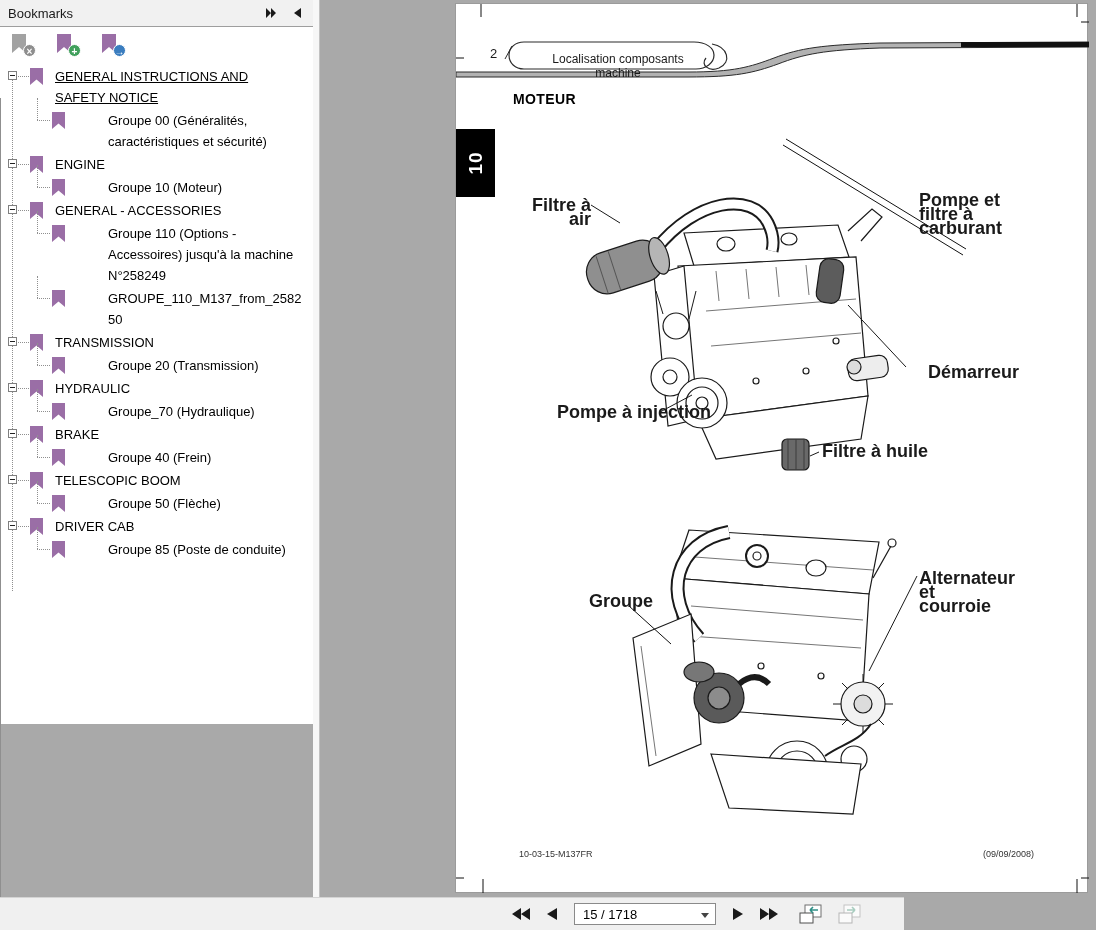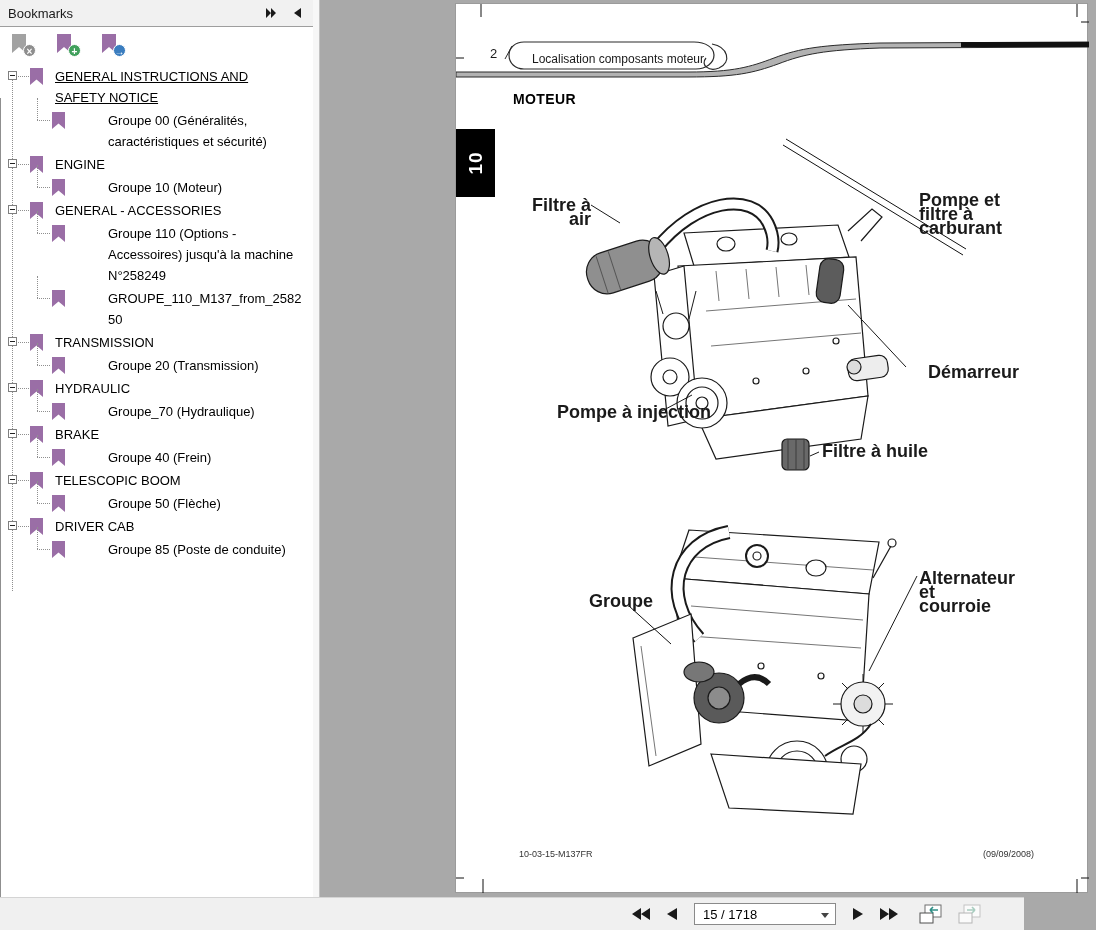--- a/index.html
+++ b/index.html
@@ -1,21 +1,21 @@
 <!DOCTYPE html>
 <html><head>
 <meta charset="utf-8">
 <style>
   * { margin:0; padding:0; box-sizing:border-box; }
   html,body { width:1096px; height:930px; overflow:hidden; background:#a9a9a9;
               font-family:"Liberation Sans", sans-serif; }
   .app { position:relative; width:1096px; height:930px; background:#a9a9a9; }
 
   
-  .panel { position:absolute; left:0; top:0; width:313px; height:897px; background:#fff; }
+  .panel { position:absolute; left:0; top:0; width:313px; height:724px; background:#fff; }
   .panel-header { position:relative; height:27px; background:#f1f1f1; border-bottom:1px solid #9e9e9e;
                   display:flex; align-items:center; padding:0 8px; }
   .panel-title { font-size:13px; color:#1a1a1a; }
   .panel-header-icons { margin-left:auto; display:flex; gap:10px; align-items:center; }
   .ph-btn { width:16px; height:14px; display:flex; align-items:center; justify-content:center; cursor:pointer; }
 
   .left-edge { position:absolute; left:0; top:98px; width:1px; height:799px; background:#8f8f8f; }
 
   .bm-toolbar { display:flex; align-items:flex-start; padding:6px 0 2px 10px; height:34px; }
   .tb-icon { position:relative; width:26px; height:26px; margin-right:19px; cursor:pointer; }
@@ -77,21 +77,21 @@
   .lb-oil   { left:366px; top:440px; }
   .lb-turbo { left:133px; top:590px; }
   .lb-alt   { left:463px; top:567px; width:90px; }
   .foot-ref  { left:63px; top:845px; font-size:9px; color:#333; }
   .foot-date { left:490px; top:845px; width:88px; text-align:right; font-size:9px; color:#333; }
   .diag1 { left:100px; top:167px; }
   .diag2 { left:155px; top:512px; }
   .overlay { left:0; top:0; pointer-events:none; }
 
   
-  .bottombar { position:absolute; left:0; top:897px; width:1024px; height:33px; background:#f0f0f0;
+  .bottombar { position:absolute; left:0; top:897px; width:904px; height:33px; background:#f0f0f0;
                border-top:1px solid #d4d4d4; display:flex; align-items:center; }
   .nav { margin-left:auto; margin-right:38px; display:flex; align-items:center; gap:6px; }
   .nav-btn { border:none; background:transparent; padding:2px 4px; cursor:pointer; display:flex; align-items:center; }
   .page-combo { width:142px; height:22px; background:#fff; border:1px solid #8a8a8a; display:flex;
                 align-items:center; font-size:13px; color:#000; padding-left:8px; position:relative;
                 margin:0 6px; cursor:pointer; }
   .combo-caret { position:absolute; right:6px; top:9px; width:0; height:0;
                  border-left:4px solid transparent; border-right:4px solid transparent;
                  border-top:5px solid #444; }
   .view-btn { margin-left:6px; }
@@ -247,21 +247,21 @@
     <div class="page">
 
       <svg class="banner-svg" viewBox="0 0 633 52" width="633" height="52">
         <path d="M0,37 L232,37 C278,37 294,32 318,23 C344,13 366,10 424,8 L633,7 L633,12 L424,13 C368,15 348,19 322,29 C297,38 280,42 232,42 L0,42 Z" fill="#b2b2b2" stroke="#2a2a2a" stroke-width="1"></path>
         <rect x="505" y="7" width="128" height="5" fill="#111"></rect>
         <path d="M68,7 H238 C250,7 258,13 258,20 C258,28 250,34 240,34 H68 C59,34 53,28 53,20 C53,13 59,7 68,7 Z" fill="#fff" stroke="#2a2a2a" stroke-width="1.2"></path>
         <path d="M256,9 C272,12 276,27 263,33 C253,37 244,30 250,23" fill="none" stroke="#2a2a2a" stroke-width="1.2"></path>
         <path d="M56,11 L49,24" fill="none" stroke="#2a2a2a" stroke-width="1"></path>
       </svg>
       <span class="corner-num">2</span>
-      <span class="banner-title">Localisation composants moteur</span>
+      <span class="banner-title">Localisation composants machine</span>
 
       <span class="heading">MOTEUR</span>
 
       <span class="side-tab">
         <span>10</span>
       </span>
 
       <svg class="diag1" viewBox="0 0 360 315" width="360" height="315">
         <g stroke="#1a1a1a" fill="none" stroke-width="1.2">
           <path d="M128,62 L282,54 L293,86 L138,95 Z" fill="#fff"></path>

